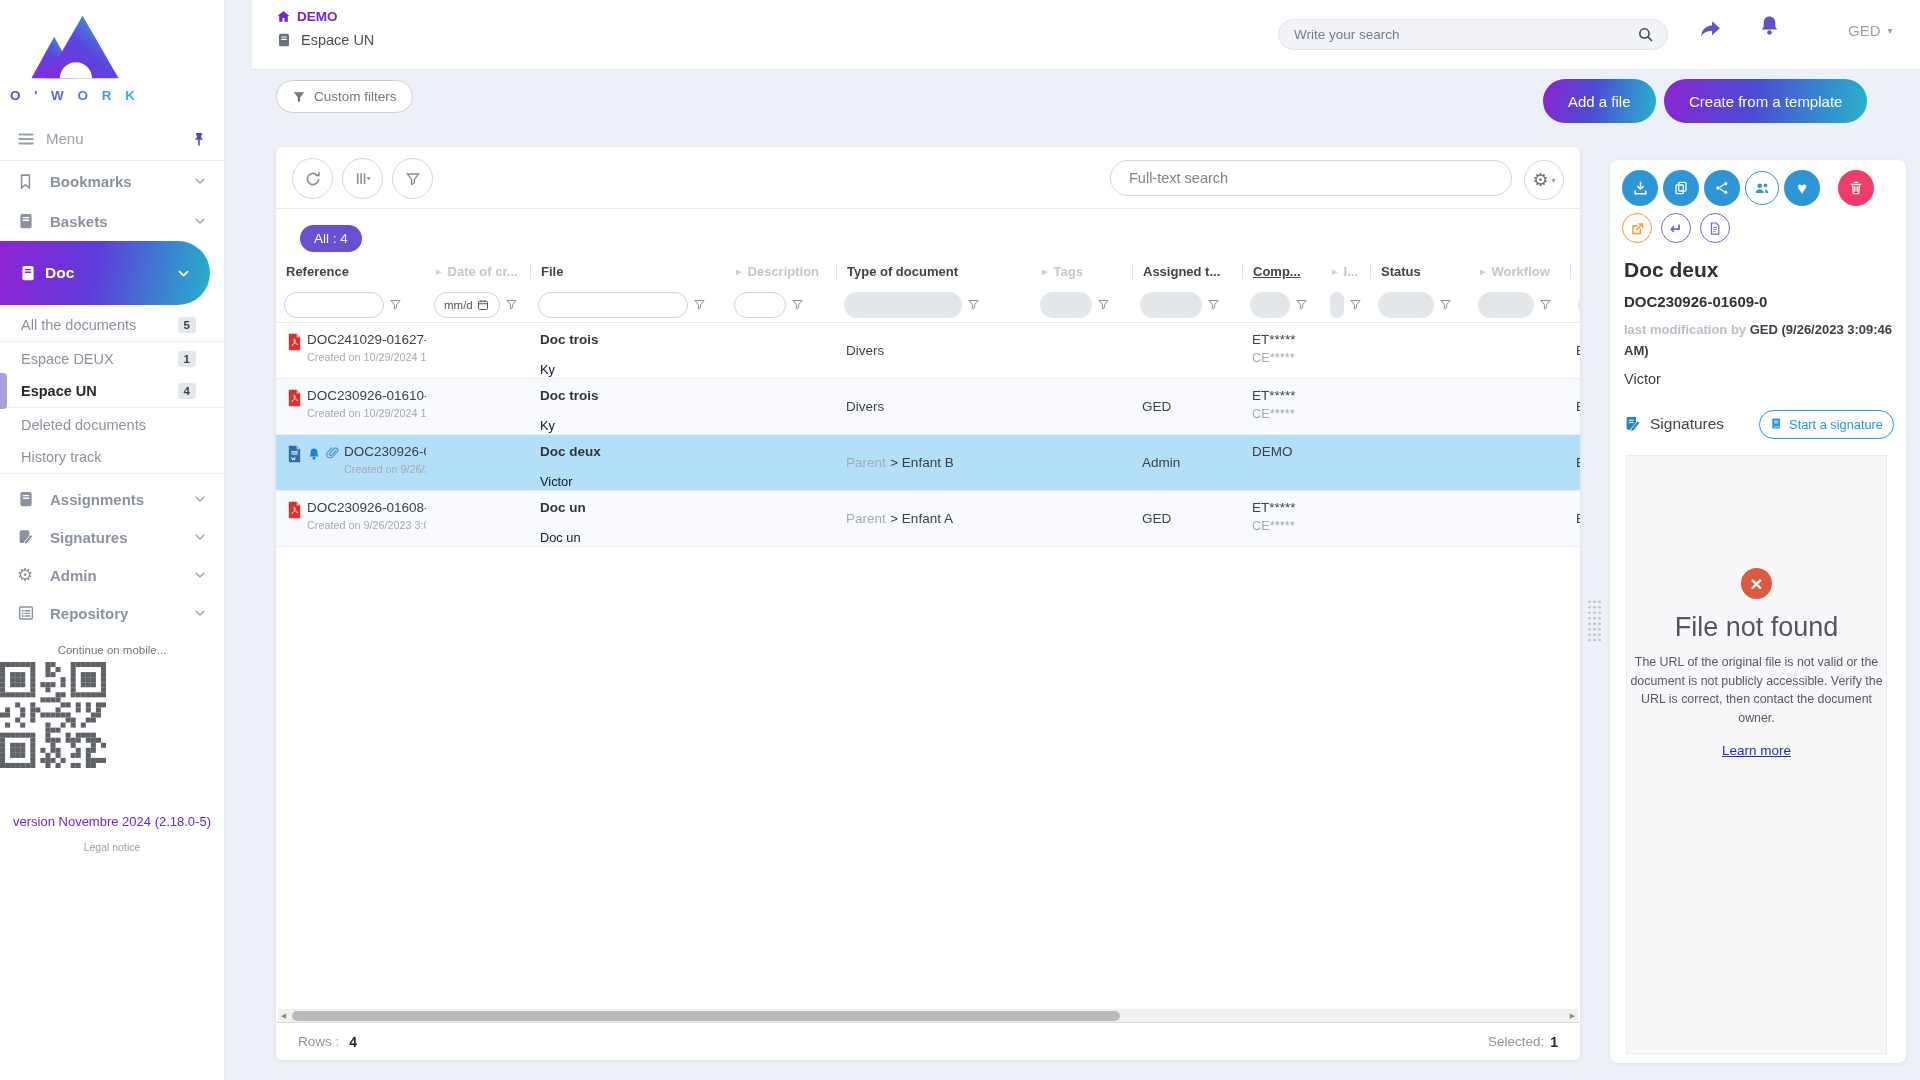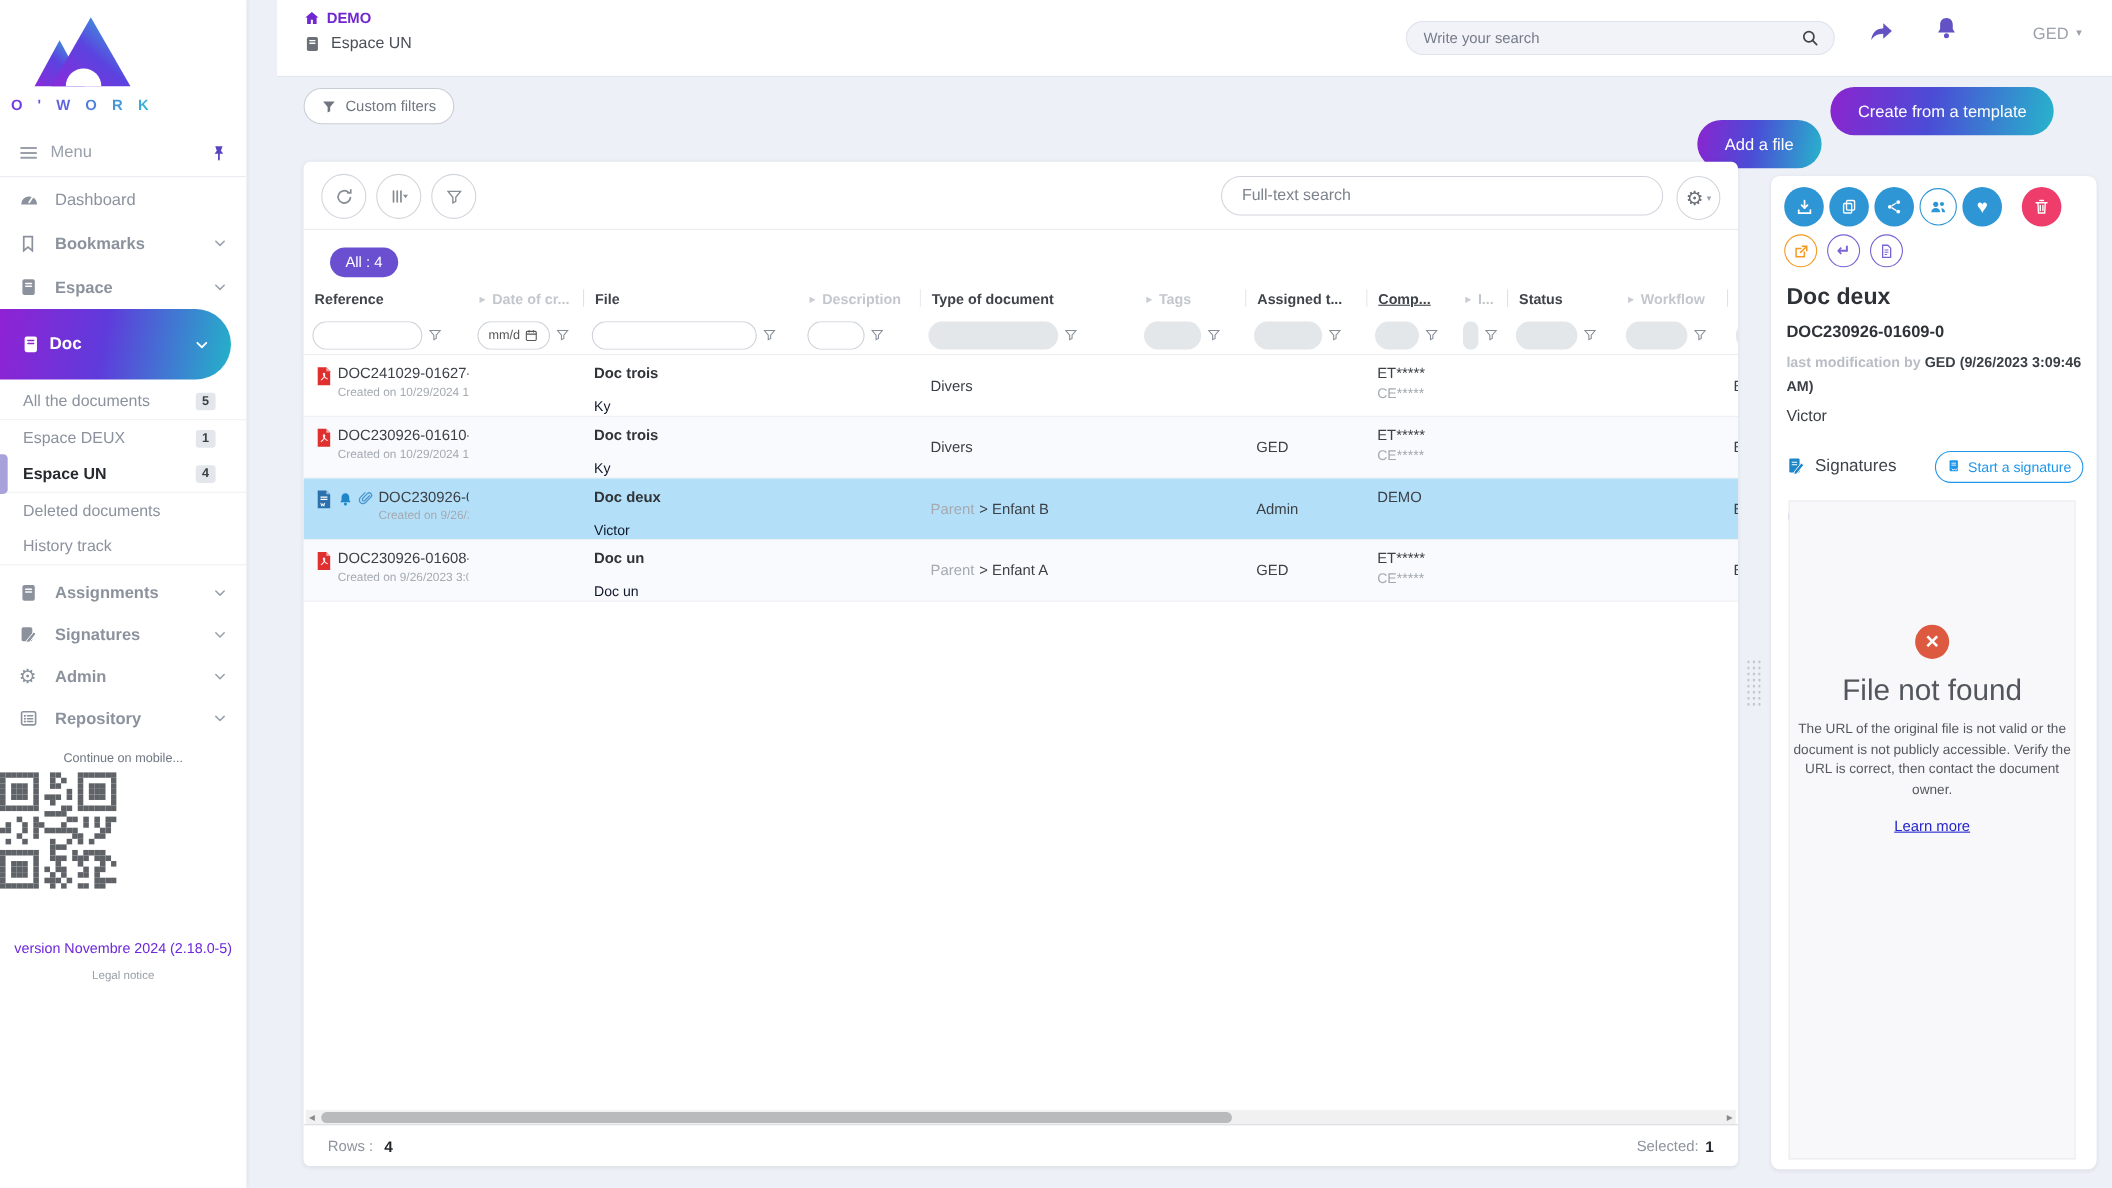--- a/index.html
+++ b/index.html
@@ -49,21 +49,21 @@
   .top-search input::placeholder{color:#757c88;}
   .top-search .mag{color:#3f444c;}
   .hdr-ic{position:absolute;color:#6352c4;cursor:pointer;}
   .user-menu{position:absolute;left:1596px;top:22px;color:#9ba1ab;font-size:15px;display:flex;gap:7px;align-items:center;cursor:pointer;}
   .caret{font-size:10px;color:#9ba1ab;}
 
   
   .btn-outline{position:absolute;left:276px;top:80px;height:33px;display:inline-flex;align-items:center;gap:8px;border:1px solid #c9ced5;border-radius:17px;background:#fff;color:#6f7680;font-size:13.5px;padding:0 15px;cursor:pointer;}
   .btn-grad{position:absolute;top:79px;height:44px;border-radius:22px;color:#fff;font-size:15px;display:flex;align-items:center;padding:0 25px;cursor:pointer;
             background:linear-gradient(100deg,#8b24cf 0%,#4b4cd6 45%,#27b4cb 100%);}
-  #btn-add{left:1543px;margin-top:30px;}
+  #btn-add{left:1543px;}
   #btn-create{left:1664px;}
 
   
   .table-card{position:absolute;left:276px;top:147px;width:1304px;height:913px;background:#fff;border-radius:6px;box-shadow:0 1px 4px rgba(30,40,60,.08);overflow:hidden;}
   .round-btn{position:absolute;top:11px;width:41px;height:41px;border-radius:50%;border:1px solid #d2d6dc;background:#fff;color:#878d95;display:flex;align-items:center;justify-content:center;cursor:pointer;}
   .tc-toolbar{height:62px;border-bottom:1px solid #e8eaee;position:relative;}
   .ft-search{position:absolute;left:834px;top:13px;width:402px;height:36px;border:1px solid #d2d6dc;border-radius:18px;display:flex;align-items:center;padding:0 16px;background:#fff;}
   .ft-search input{flex:1;border:none;outline:none;font-size:14.5px;color:#444;font-family:inherit;background:transparent;}
   .ft-search input::placeholder{color:#7d838c;}
   .gear-btn{position:absolute;left:1248px;top:13px;width:40px;height:40px;border-radius:50%;border:1px solid #d2d6dc;background:#fff;color:#6b7078;display:flex;align-items:center;justify-content:center;gap:3px;cursor:pointer;}
@@ -171,50 +171,41 @@
       <span class="lbl">Menu</span>
       <span class="pin">
         <svg viewBox="0 0 24 24" width="16" height="16">
             <path d="M7 3h10l-2.2 6 3.2 4H6l3.2-4L7 3z" fill="currentColor"></path>
             <path d="M12 13v8" stroke="currentColor" stroke-width="2.4" stroke-linecap="round"></path>
           </svg>
       </span>
     </div>
 
     <nav id="nav-top">
-        <div class="nav-item">
-          <span class="ic">
-            <svg viewBox="0 0 24 24" width="19" height="19">
-              <path d="M2.8 17.5A9.2 9.2 0 1 1 21.2 17.5Z" fill="currentColor"></path>
-              <path d="M12 15.2 16.6 8.2" stroke="#fff" stroke-width="2" stroke-linecap="round"></path>
-            </svg>
-          </span>
-          <span class="lbl">Dashboard</span>
-        </div>
         <div class="nav-item bold">
           <span class="ic">
             <svg viewBox="0 0 24 24" width="17" height="17">
               <path d="M6.5 3h11v18l-5.5-4.5L6.5 21V3z" fill="none" stroke="currentColor" stroke-width="2.2"></path>
             </svg>
           </span>
           <span class="lbl">Bookmarks</span>
           <span class="chev">
             <svg viewBox="0 0 24 24" width="14" height="14">
               <path d="m5.5 9 6.5 6.5L18.5 9" fill="none" stroke="currentColor" stroke-width="2.4" stroke-linecap="round" stroke-linejoin="round"></path>
             </svg>
           </span>
         </div>
         <div class="nav-item bold">
           <span class="ic">
             <svg viewBox="0 0 24 24" width="18" height="18">
               <rect x="4.5" y="2.5" width="15" height="19" rx="2.5" fill="currentColor"></rect>
               <path d="M8.5 7.5h7M8.5 11h7" stroke="#fff" stroke-width="1.8" stroke-linecap="round"></path>
             </svg>
           </span>
-          <span class="lbl">Espace</span>
+          <span class="lbl">Baskets</span>
           <span class="chev">
             <svg viewBox="0 0 24 24" width="14" height="14">
               <path d="m5.5 9 6.5 6.5L18.5 9" fill="none" stroke="currentColor" stroke-width="2.4" stroke-linecap="round" stroke-linejoin="round"></path>
             </svg>
           </span>
         </div>
       </nav>
 
     <div class="doc-active">
       <span class="ic">

